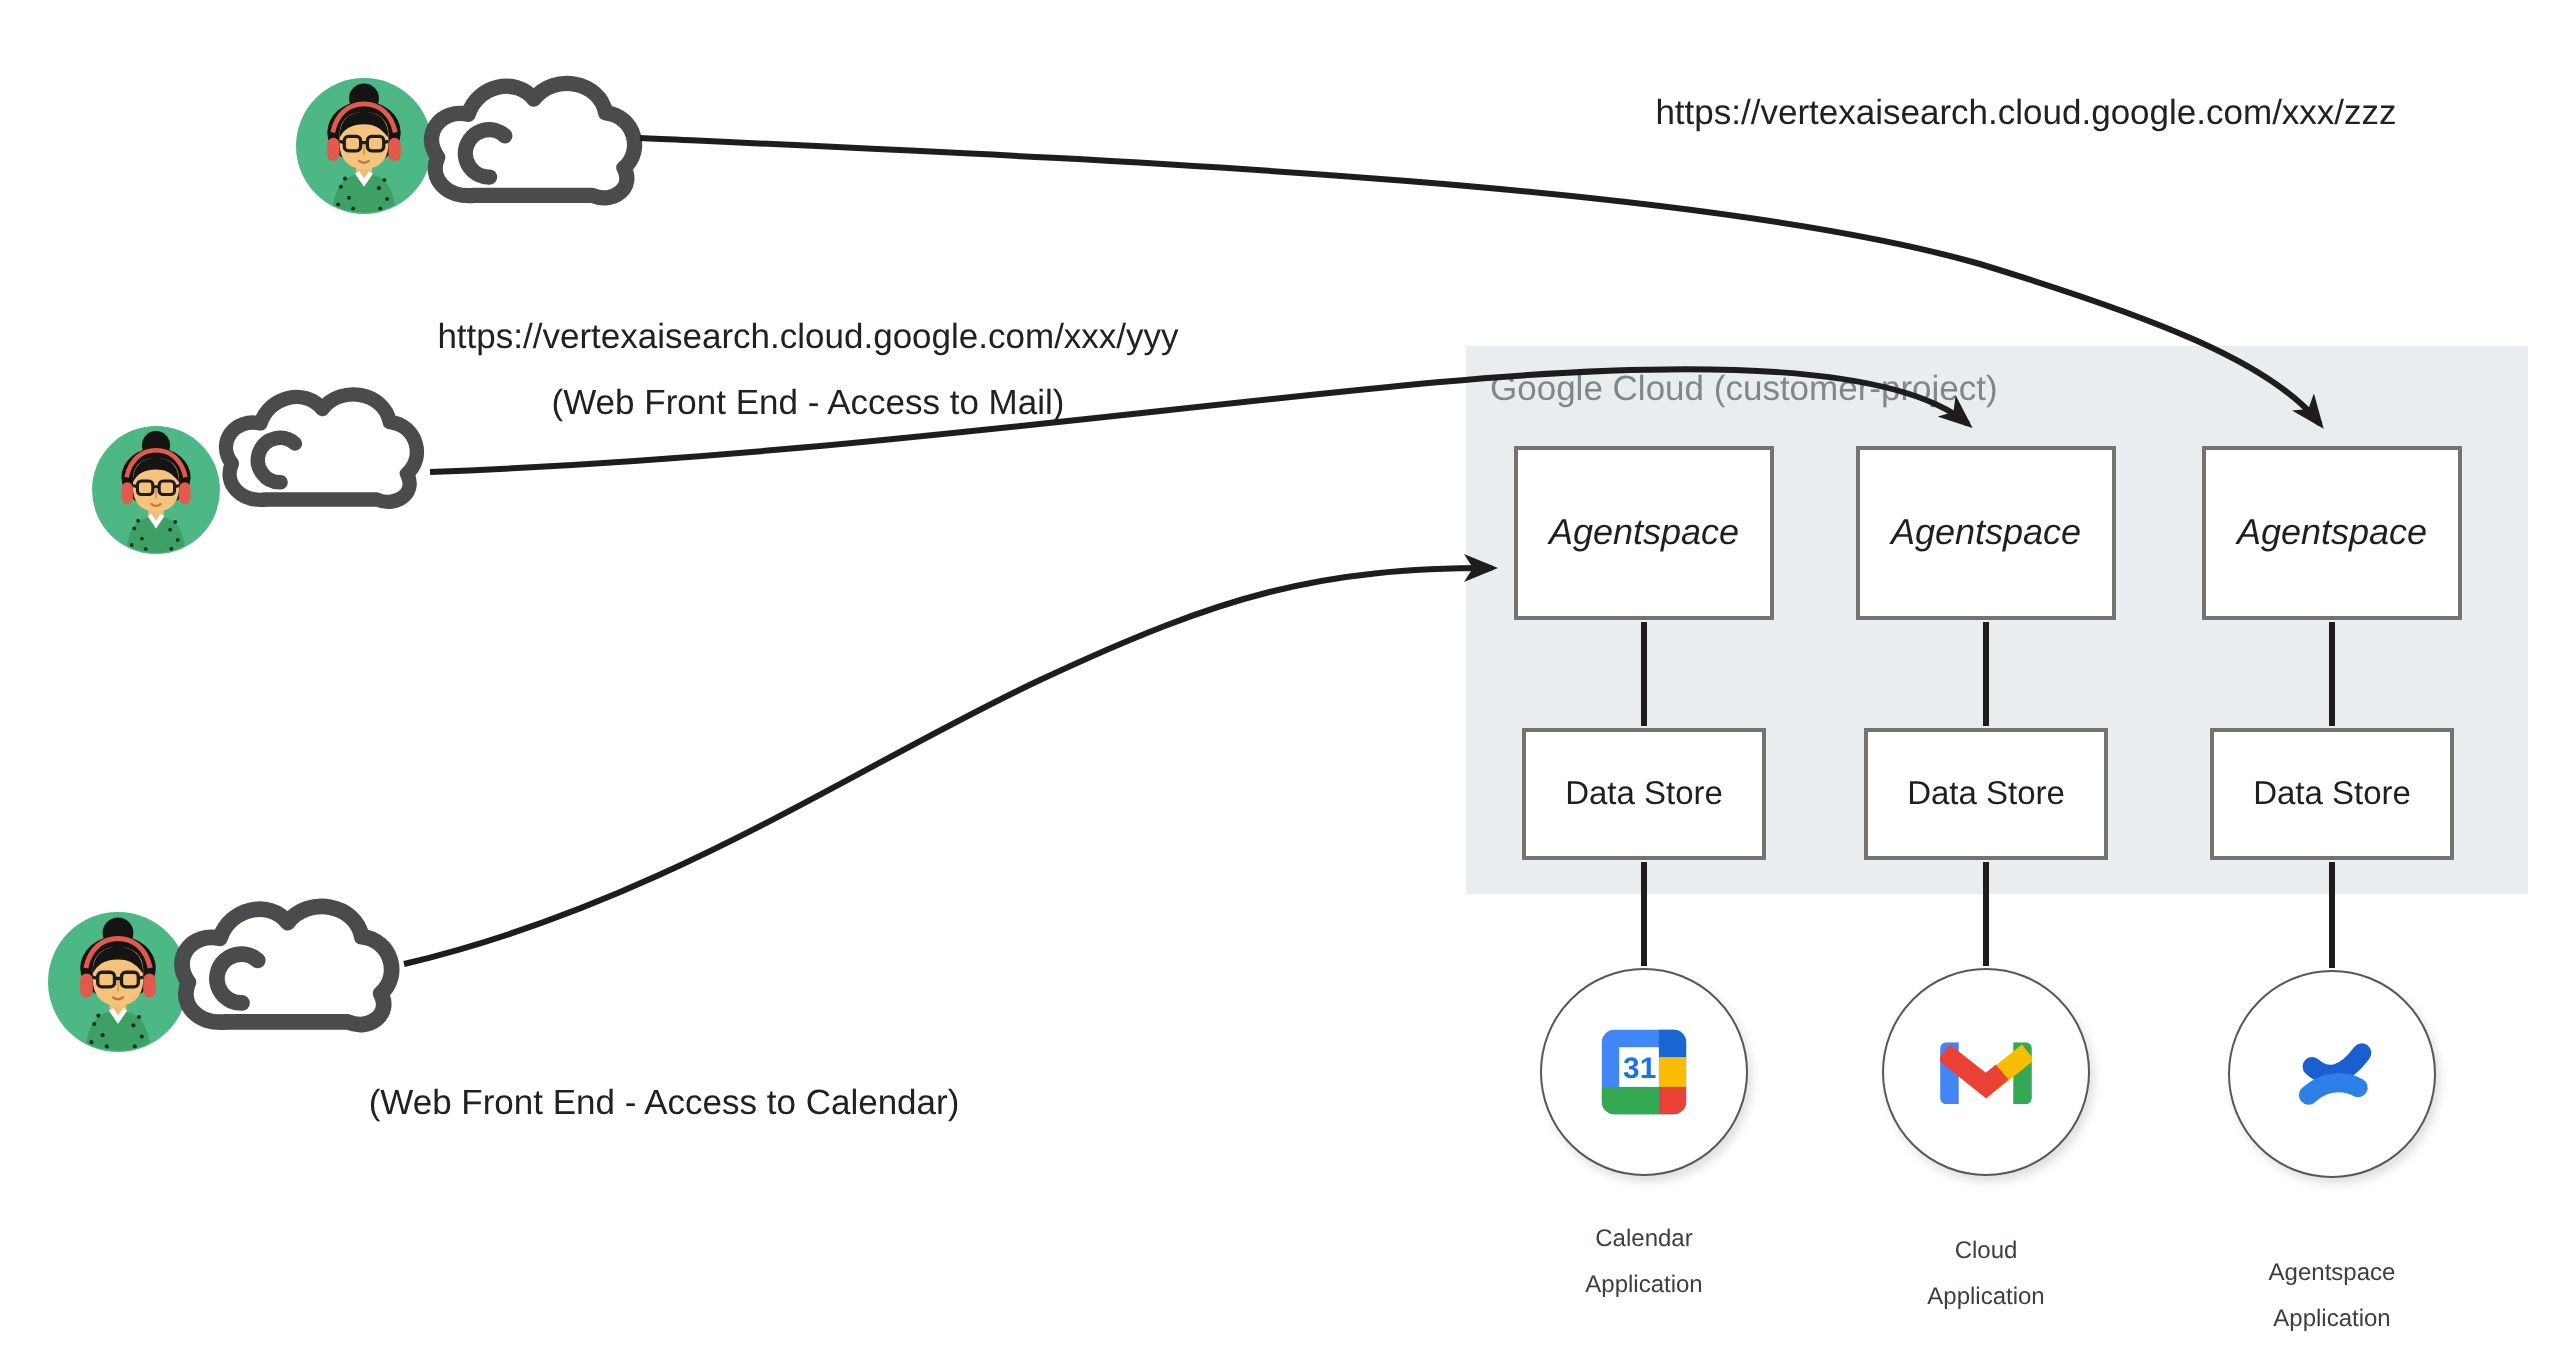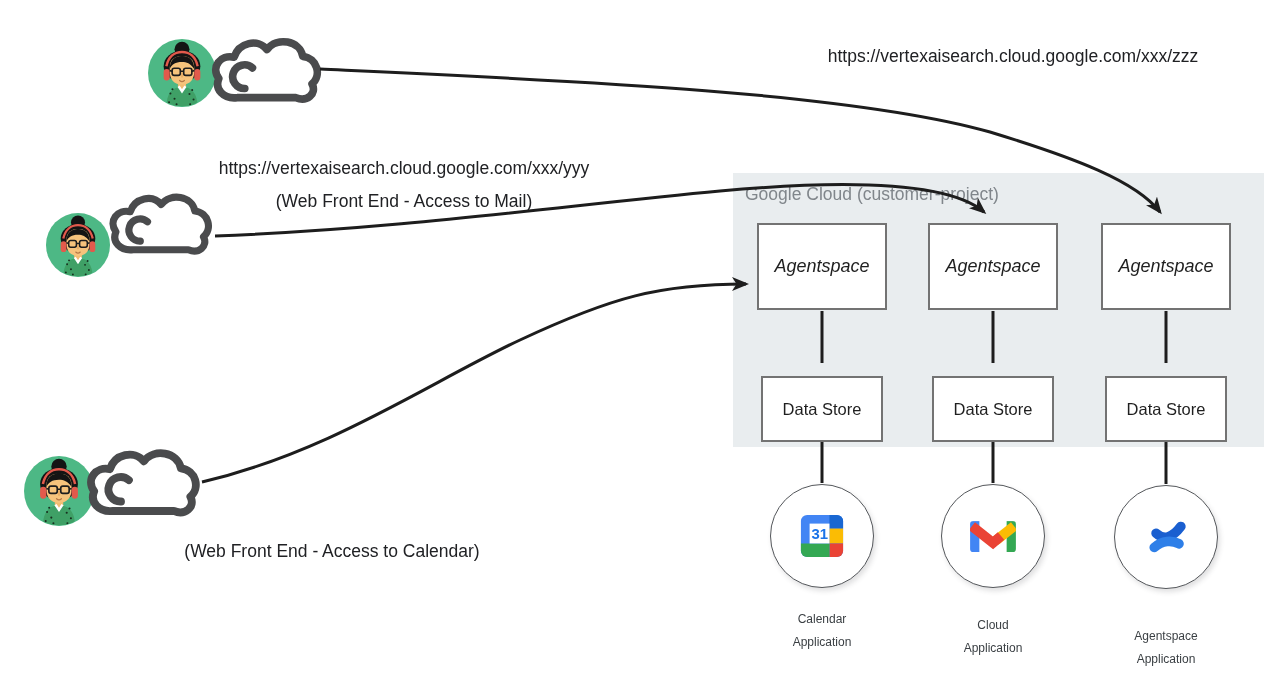--- a/index.html
+++ b/index.html
@@ -16,21 +16,21 @@
   }
   .gcp-label{
     left:745px;top:184px;font-size:17.5px;color:#80868B;z-index:2;white-space:nowrap;
   }
   
   .node{
     background:#fff;border:2px solid #737373;box-sizing:border-box;z-index:4;
     display:flex;align-items:center;justify-content:center;text-align:center;
   }
   .agent{width:130px;height:87px;font-style:italic;font-size:18px;}
-  .store{width:122px;height:66px;font-size:16.5px;margin-top:12px;}
+  .store{width:122px;height:66px;font-size:16.5px;}
   
   .app-circle{
     width:104px;height:104px;border-radius:50%;background:#fff;border:1.6px solid #54575B;
     box-sizing:border-box;display:flex;align-items:center;justify-content:center;z-index:4;
     box-shadow:2px 3px 5px rgba(60,64,67,.16);
   }
   .app-circle svg{width:62px;height:62px;}
   .app-label{
     font-size:12px;line-height:23px;color:#3A3F43;text-align:center;z-index:4;width:160px;
   }

